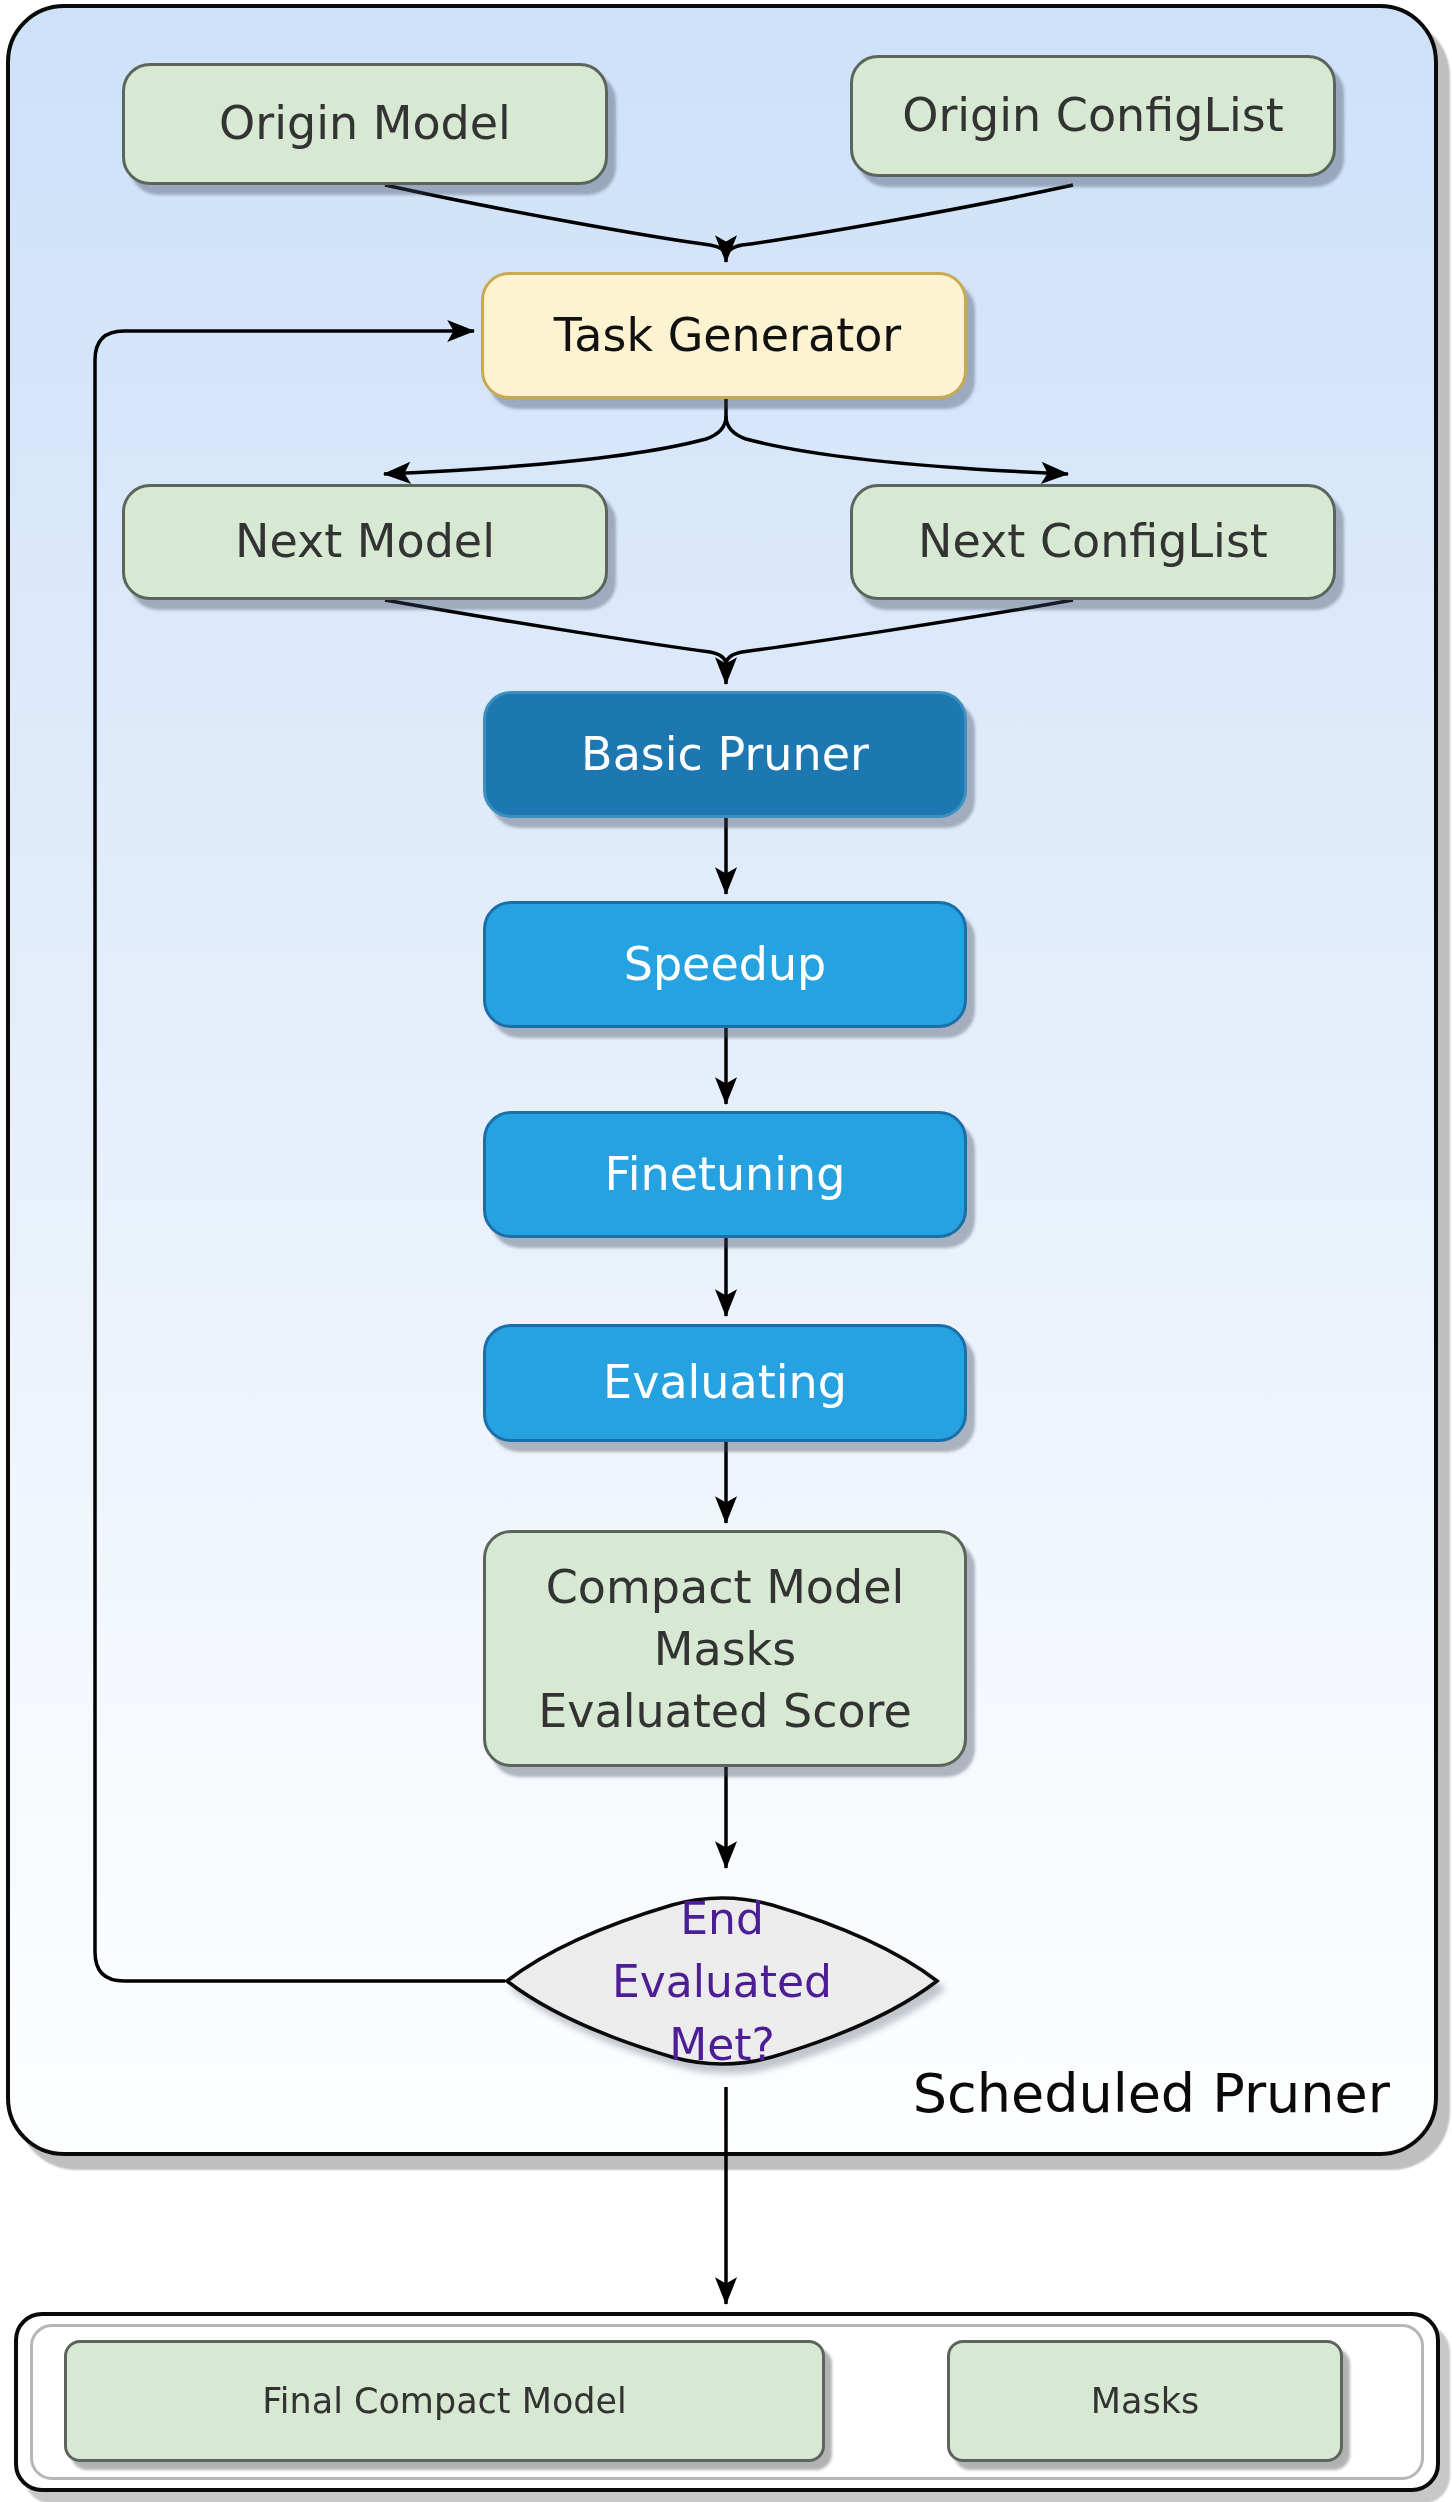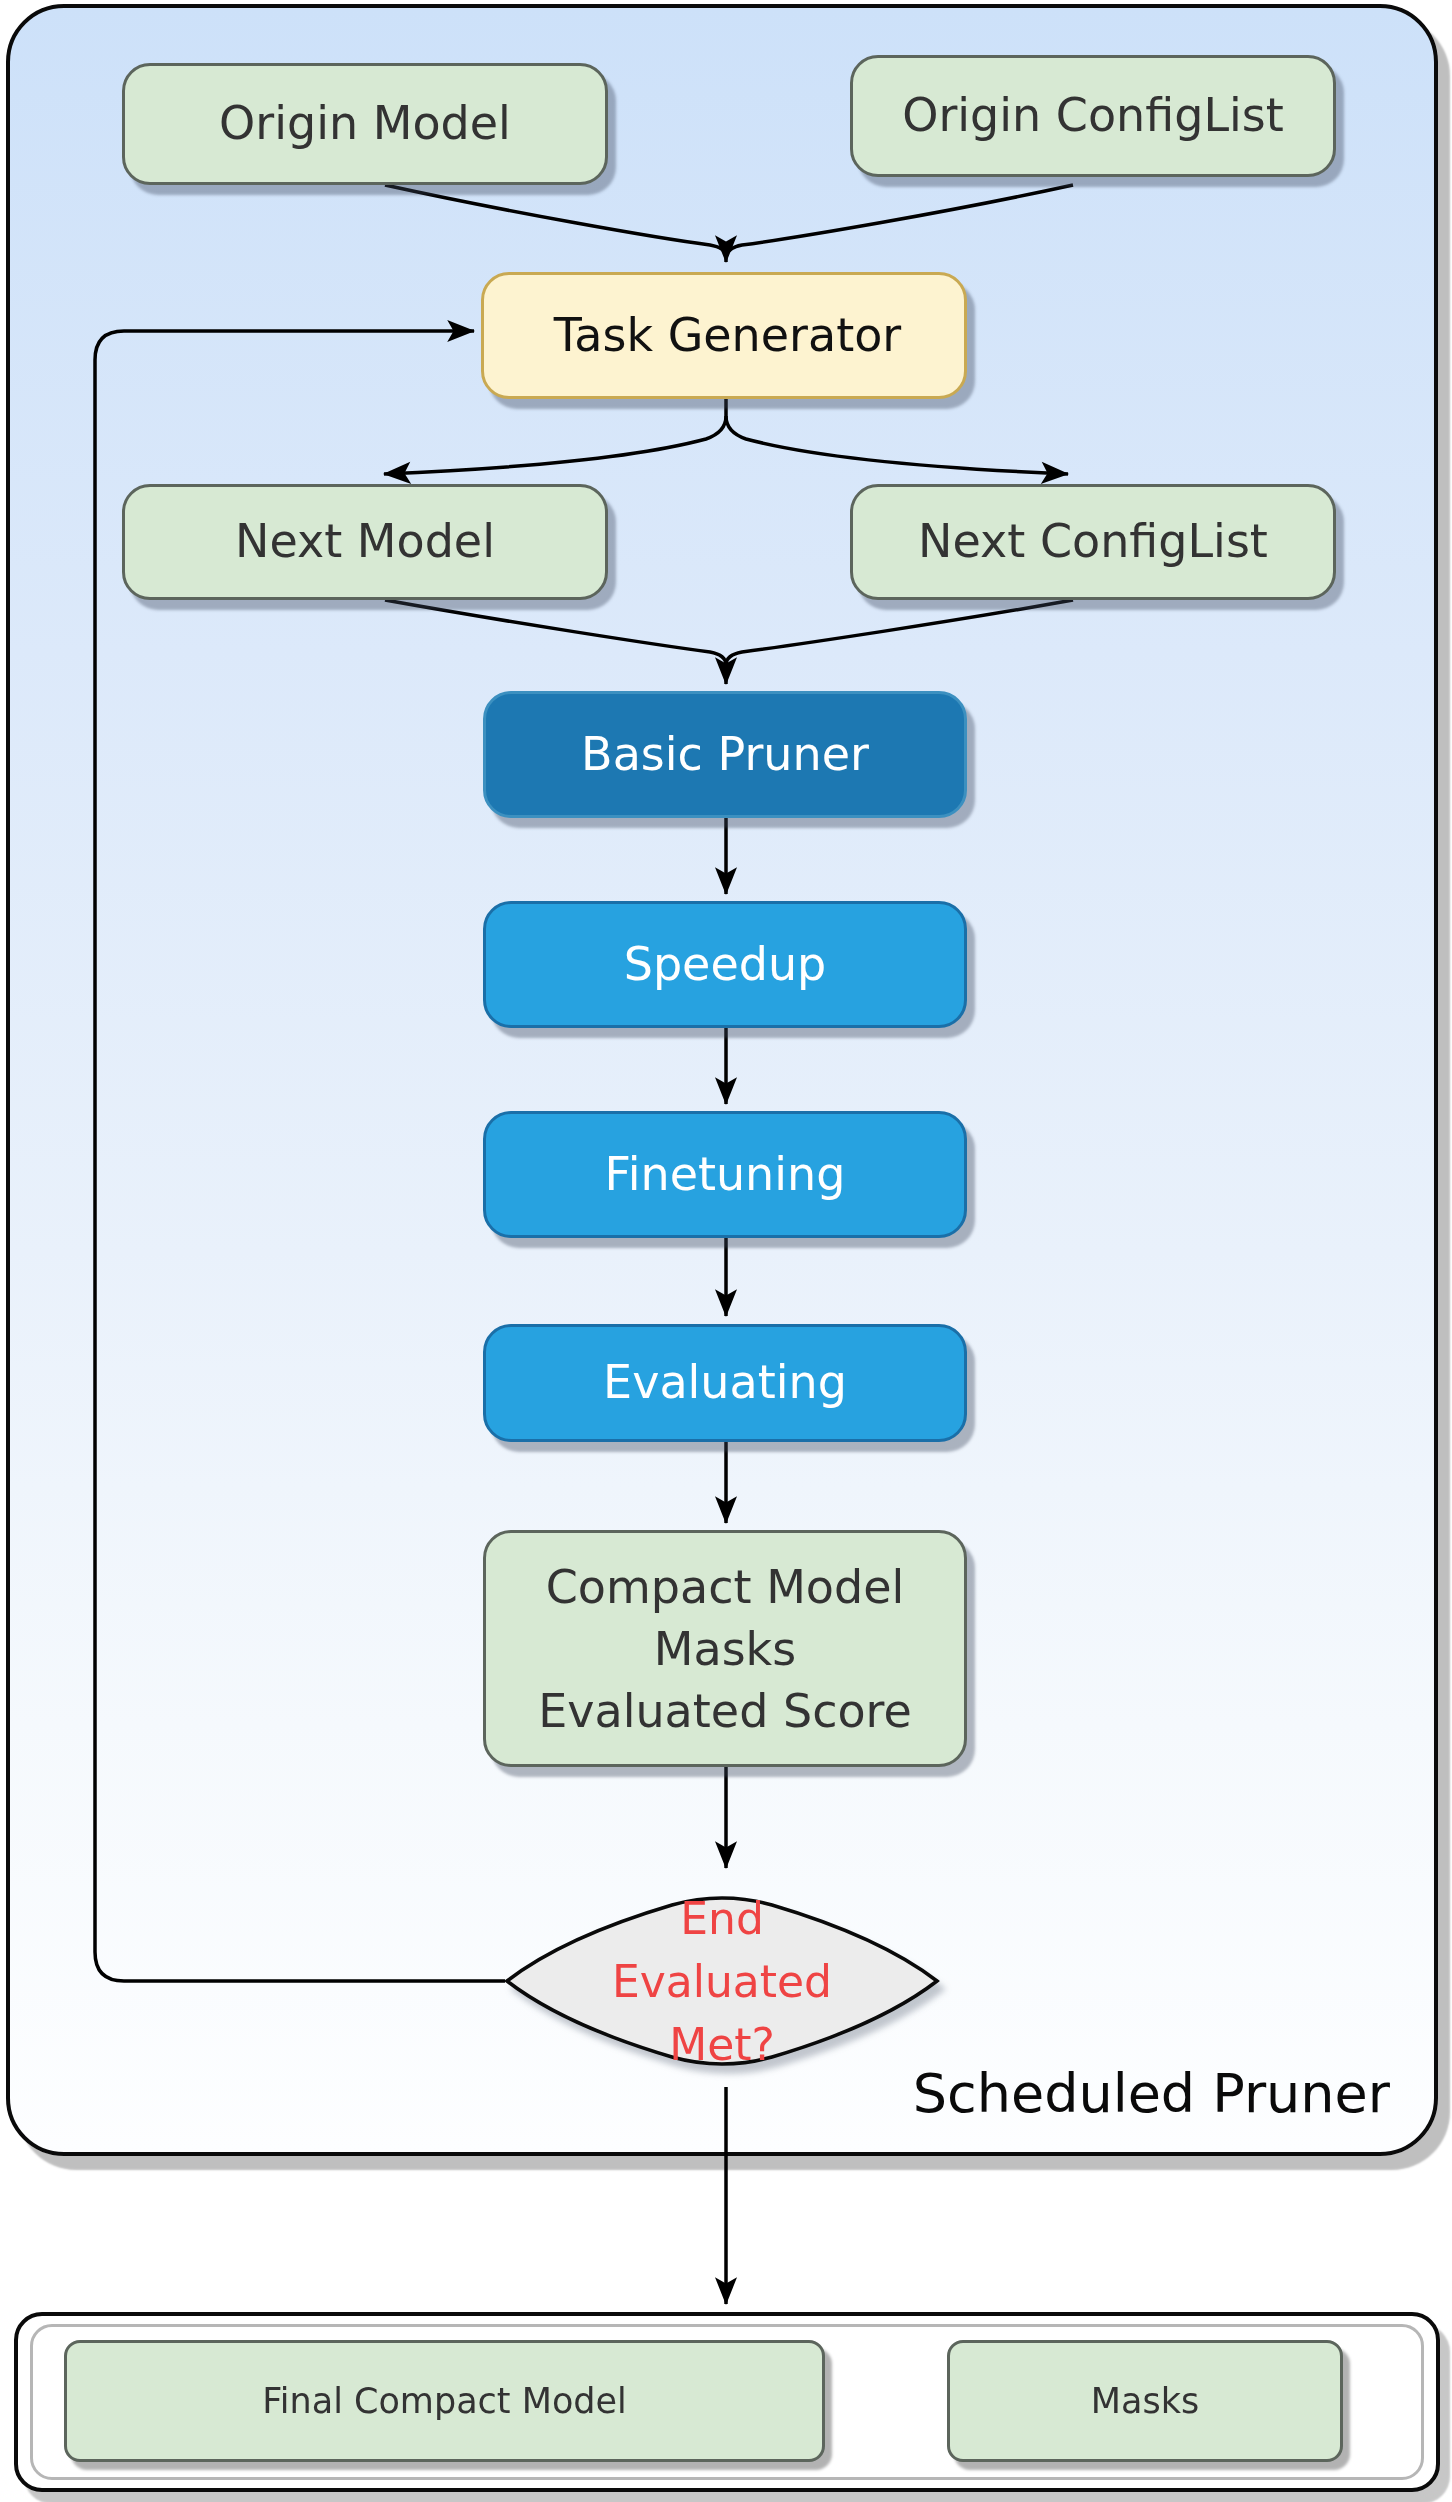--- a/index.html
+++ b/index.html
@@ -68,21 +68,21 @@
   .diamond-wrap{
     position:absolute;left:500px;top:1875px;width:444px;height:212px;z-index:3;
   }
   .diamond-wrap svg{
     position:absolute;left:0;top:0;
     filter:drop-shadow(6px 8px 3px rgba(60,72,92,0.30));
   }
   .diamond-label{
     position:absolute;left:0;top:-16px;width:444px;height:244px;
     display:flex;flex-direction:column;align-items:center;justify-content:center;
-    font-size:44px;color:#ef4444;text-align:center;
+    font-size:44px;color:#4c1d95;text-align:center;
   }
   .diamond-label .line{line-height:63px;}
   
   .container-label{
     position:absolute;left:860px;top:2062px;width:530px;
     text-align:right;font-size:54px;color:#0a0a0a;z-index:3;
   }
   
   .bottom-panel{
     position:absolute;left:14px;top:2312px;width:1426px;height:180px;

